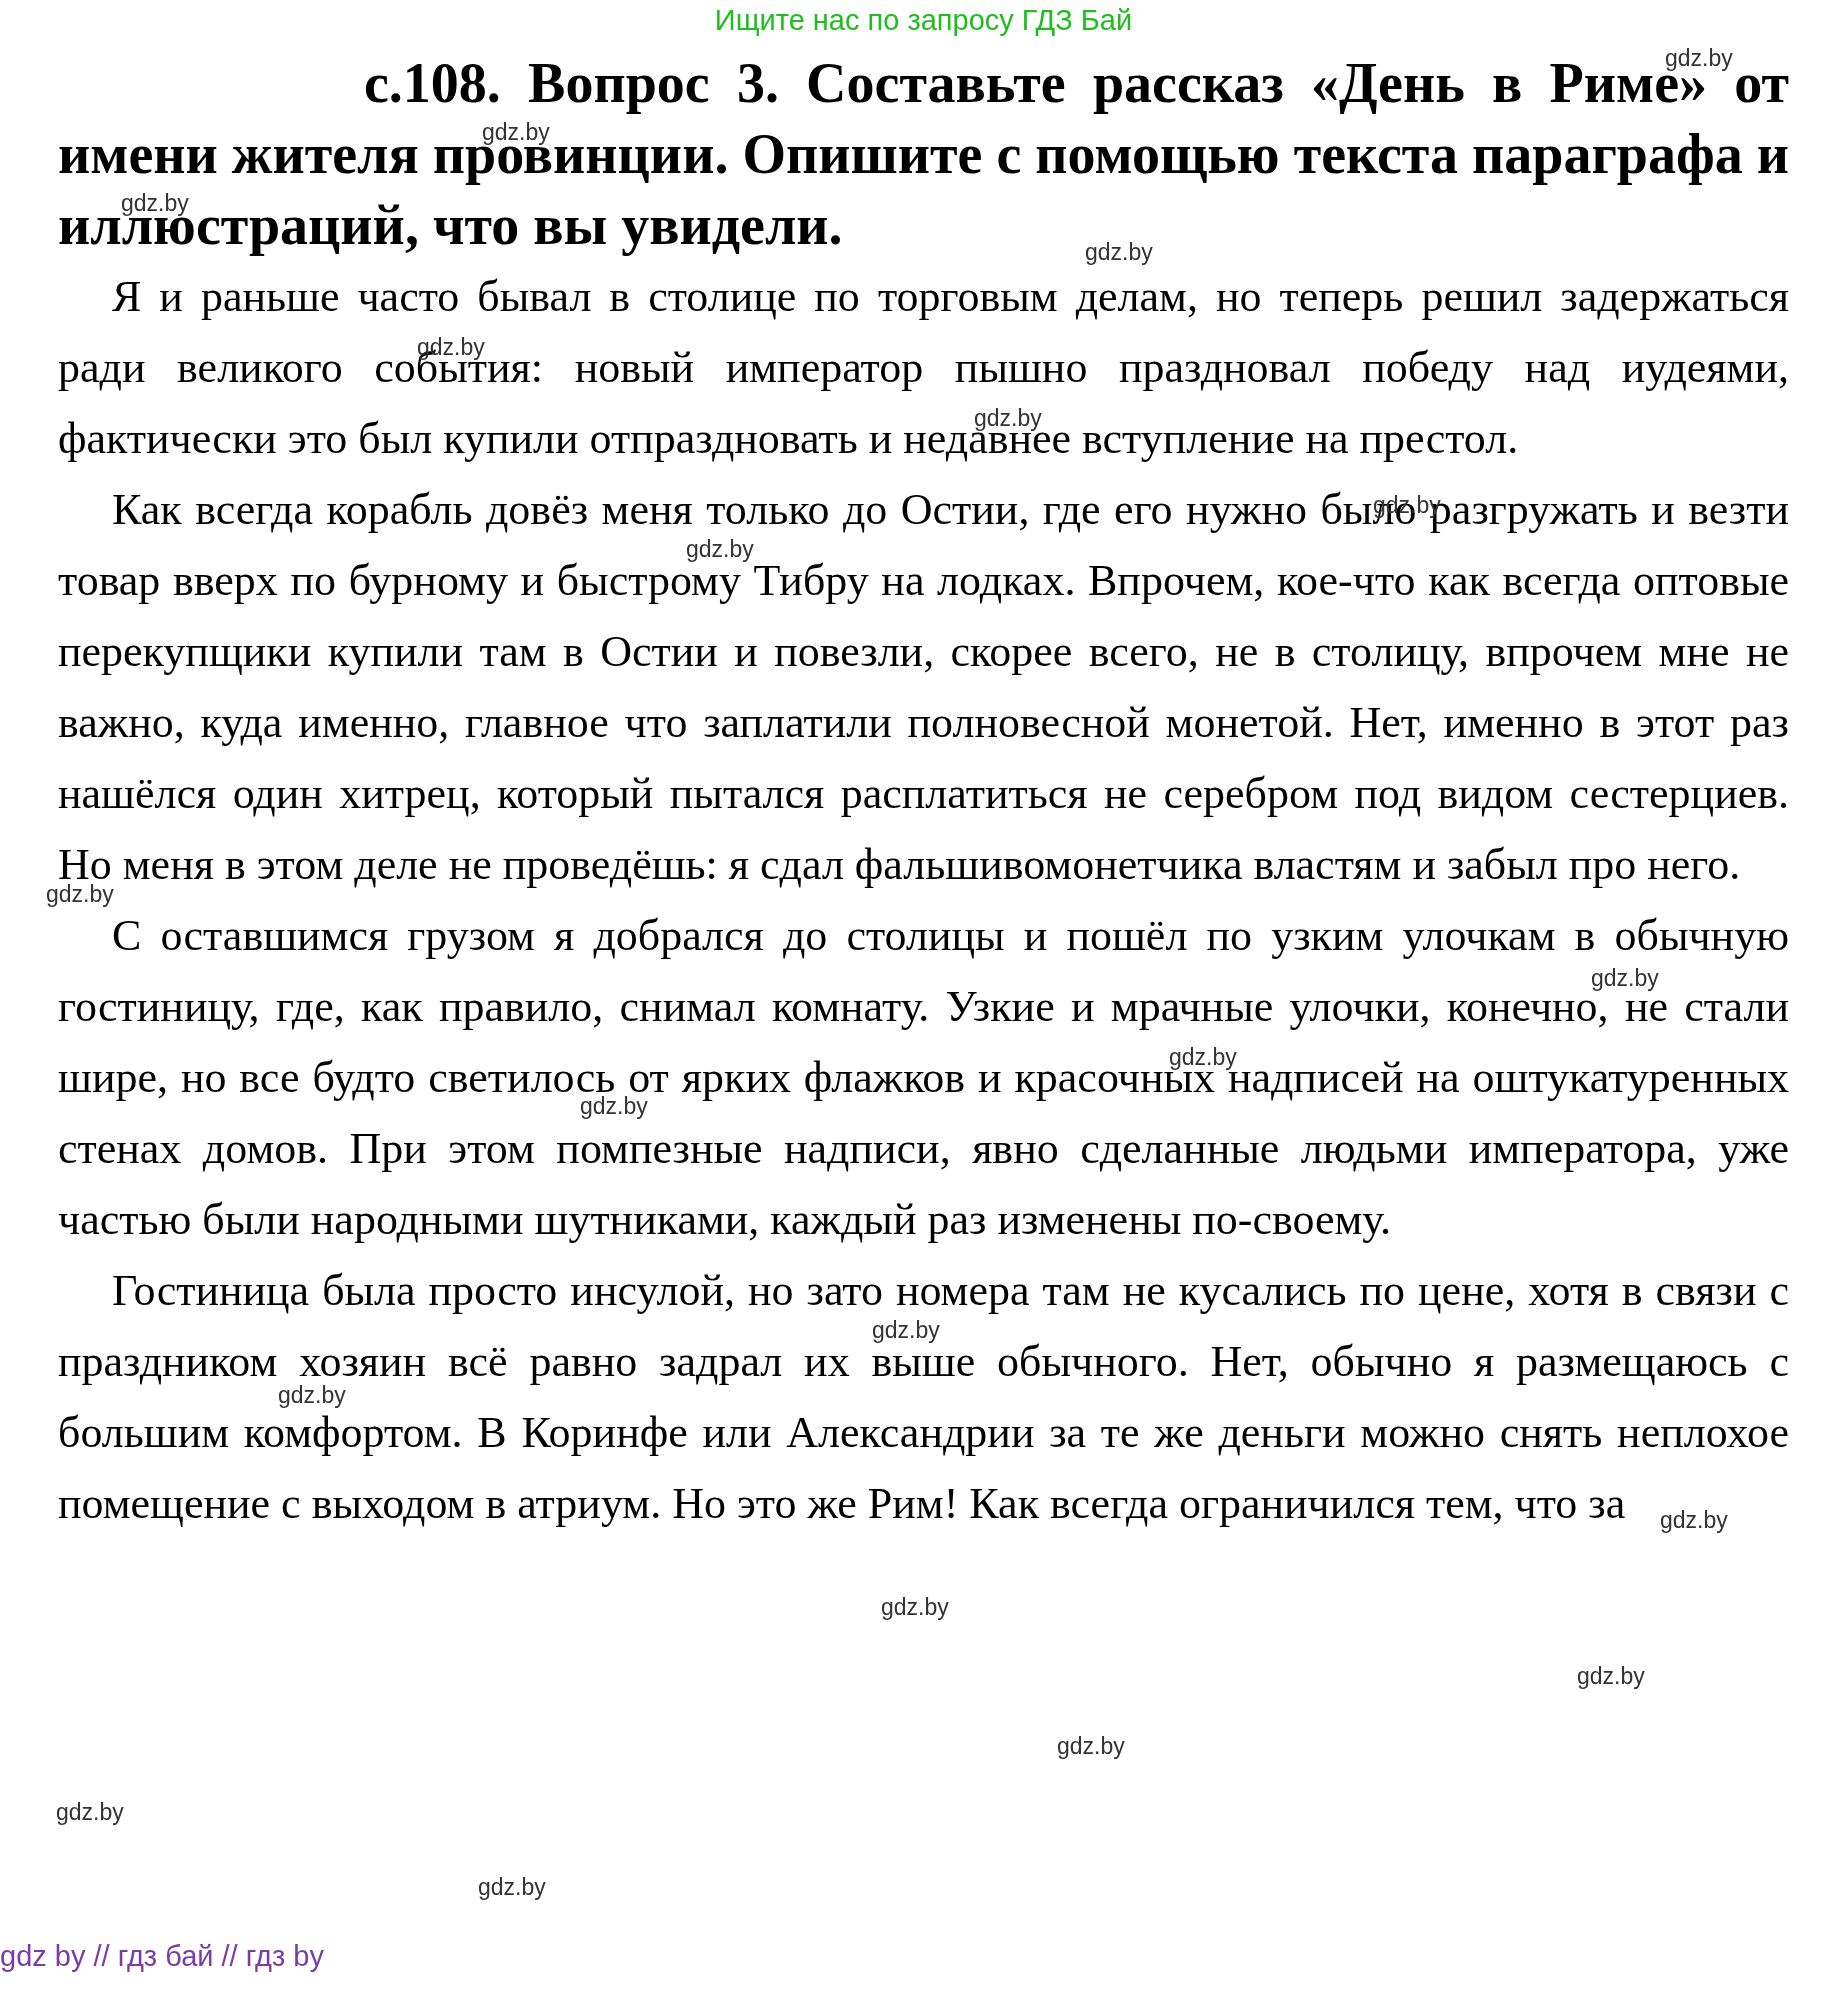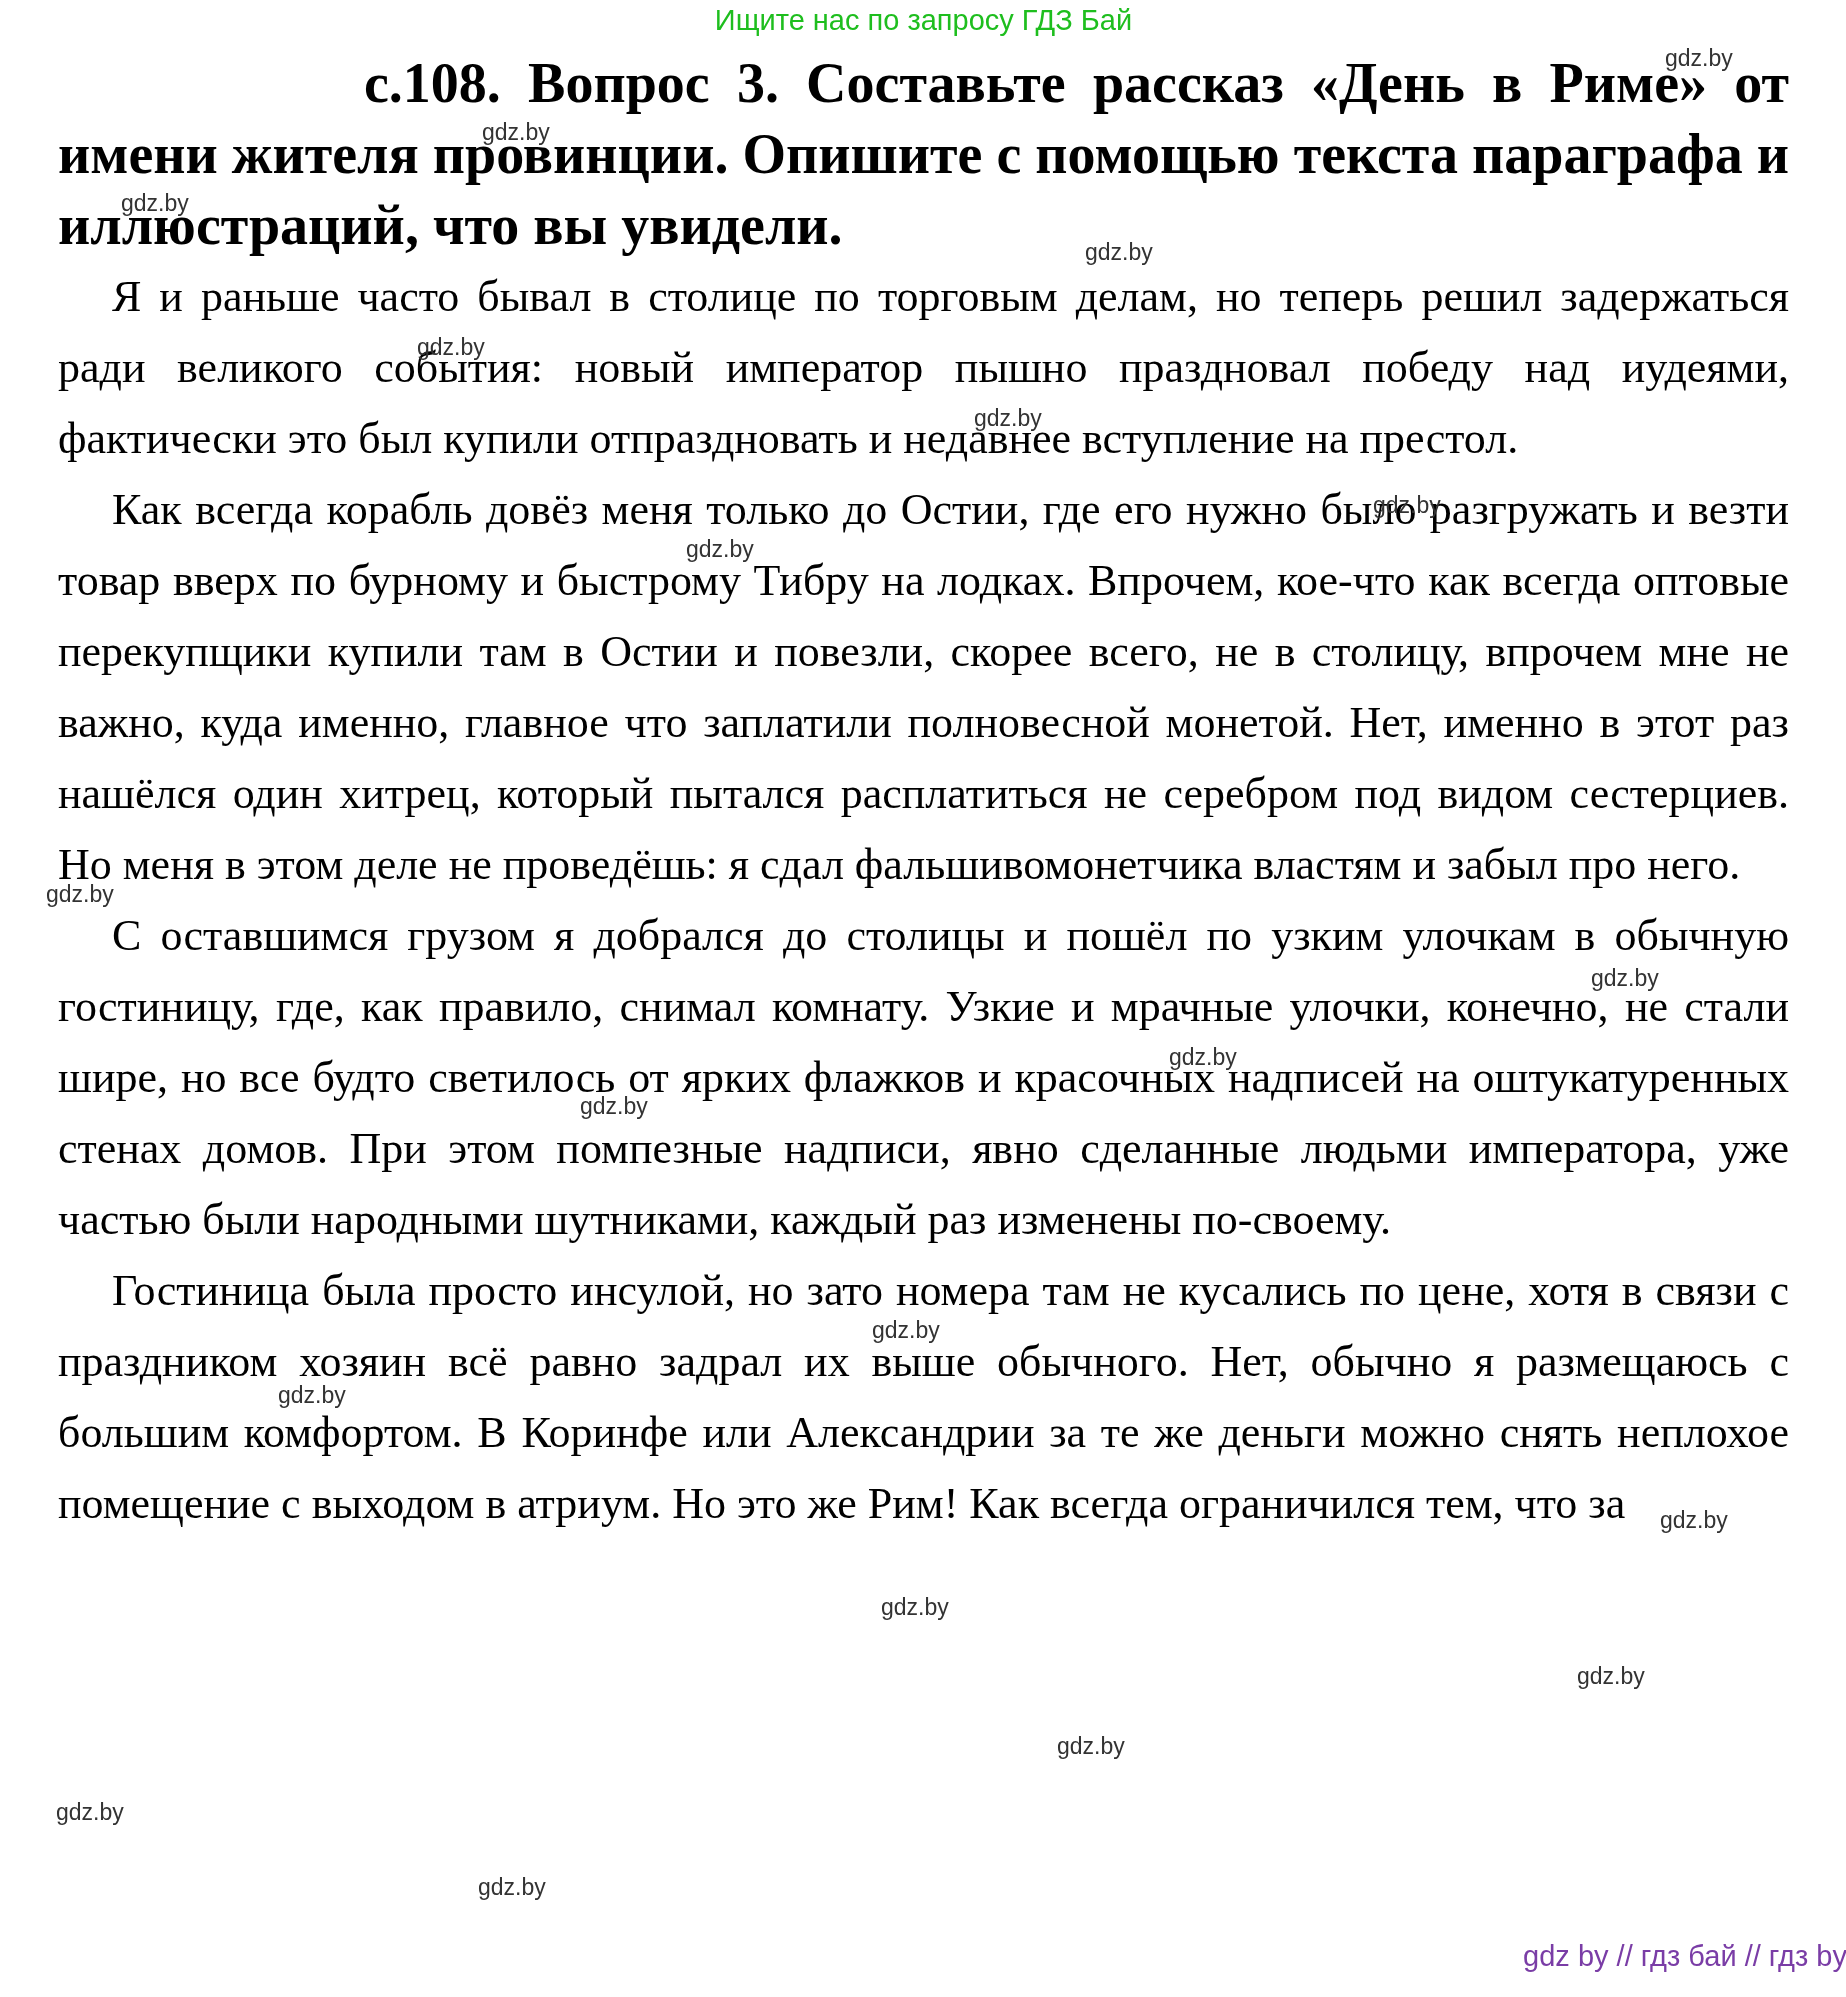--- a/index.html
+++ b/index.html
@@ -40,21 +40,21 @@
   }
   .content p {
     margin: 0;
     text-indent: 54px;
   }
   .footer {
     position: absolute;
     bottom: 24px;
     left: 0;
     width: 100%;
-    text-align: right;
+    text-align: left;
     font-family: "Liberation Sans", sans-serif;
     font-size: 29px;
     color: var(--footer_purple, #7a3da6);
   }
   .watermark {
     position: absolute;
     font-family: "Liberation Sans", sans-serif;
     font-size: 23px;
     color: var(--watermark_gray, #333333);
     white-space: nowrap;

